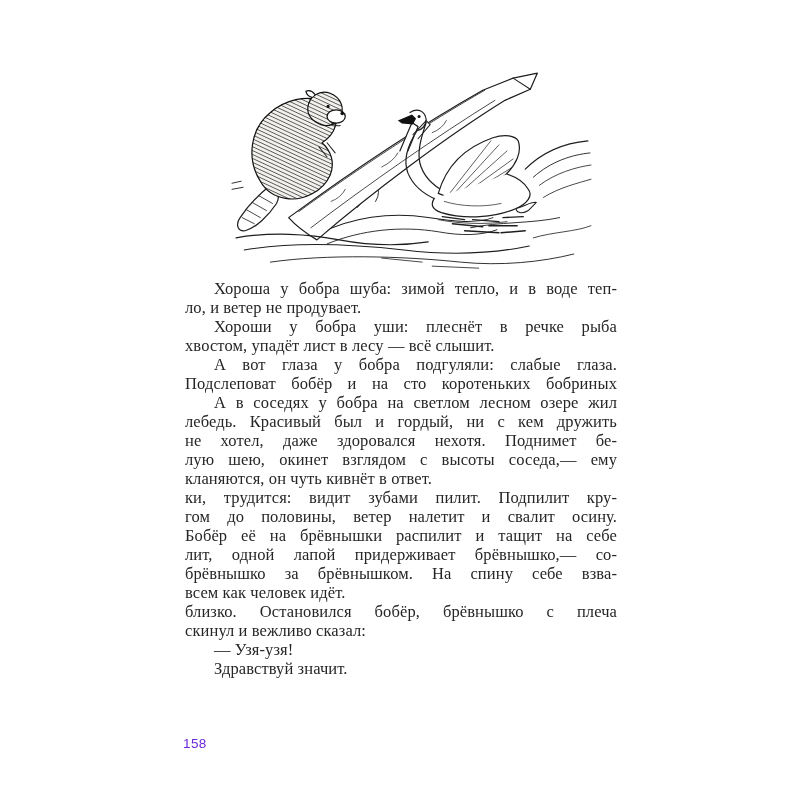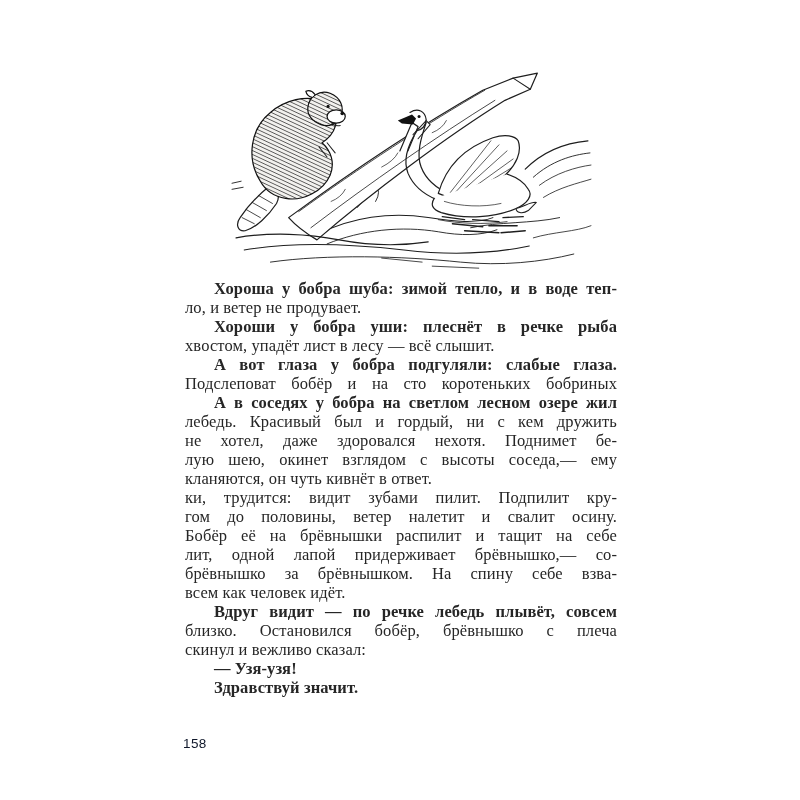--- a/index.html
+++ b/index.html
@@ -17,25 +17,25 @@
     width:364px; height:226px; margin:0;
   }
   .illustration svg { width:100%; height:100%; display:block; }
   .story {
     position:absolute; left:185px; top:279px; width:432px;
     color:#262626; font-size:16.5px; line-height:19px;
     letter-spacing:0.1px;
   }
   .line { text-align:justify; text-align-last:justify; }
   .line.last { text-align-last:left; }
-  .line.first { text-indent:29px;font-weight:bold; }
+  .line.first { text-indent:29px; }
   .page-number {
     position:absolute; left:183px; top:736px;
     font-family:"Liberation Sans", sans-serif;
-    font-size:13.5px; color:#0f172a; letter-spacing:0.4px;
+    font-size:13.5px; color:#6d28d9; letter-spacing:0.4px;
   }
 </style>
 </head>
 <body>
 
 <div class="book-page">
 
   <figure class="illustration">
     <svg viewBox="0 0 360 220" xmlns="http://www.w3.org/2000/svg">
       <defs>
@@ -129,21 +129,20 @@
       </div>
       <div class="para">
         <div class="line">ки, трудится: видит зубами пилит. Подпилит кру-</div>
         <div class="line">гом до половины, ветер налетит и свалит осину.</div>
         <div class="line">Бобёр её на брёвнышки распилит и тащит на себе</div>
         <div class="line">лит, одной лапой придерживает брёвнышко,— со-</div>
         <div class="line">брёвнышко за брёвнышком. На спину себе взва-</div>
         <div class="line last">всем как человек идёт.</div>
       </div>
       <div class="para">
-        <div class="line first">Вдруг видит — по речке лебедь плывёт, совсем</div>
         <div class="line">близко. Остановился бобёр, брёвнышко с плеча</div>
         <div class="line last">скинул и вежливо сказал:</div>
       </div>
       <div class="para">
         <div class="line first last">— Узя-узя!</div>
       </div>
       <div class="para">
         <div class="line first last">Здравствуй значит.</div>
       </div>
     </div>

